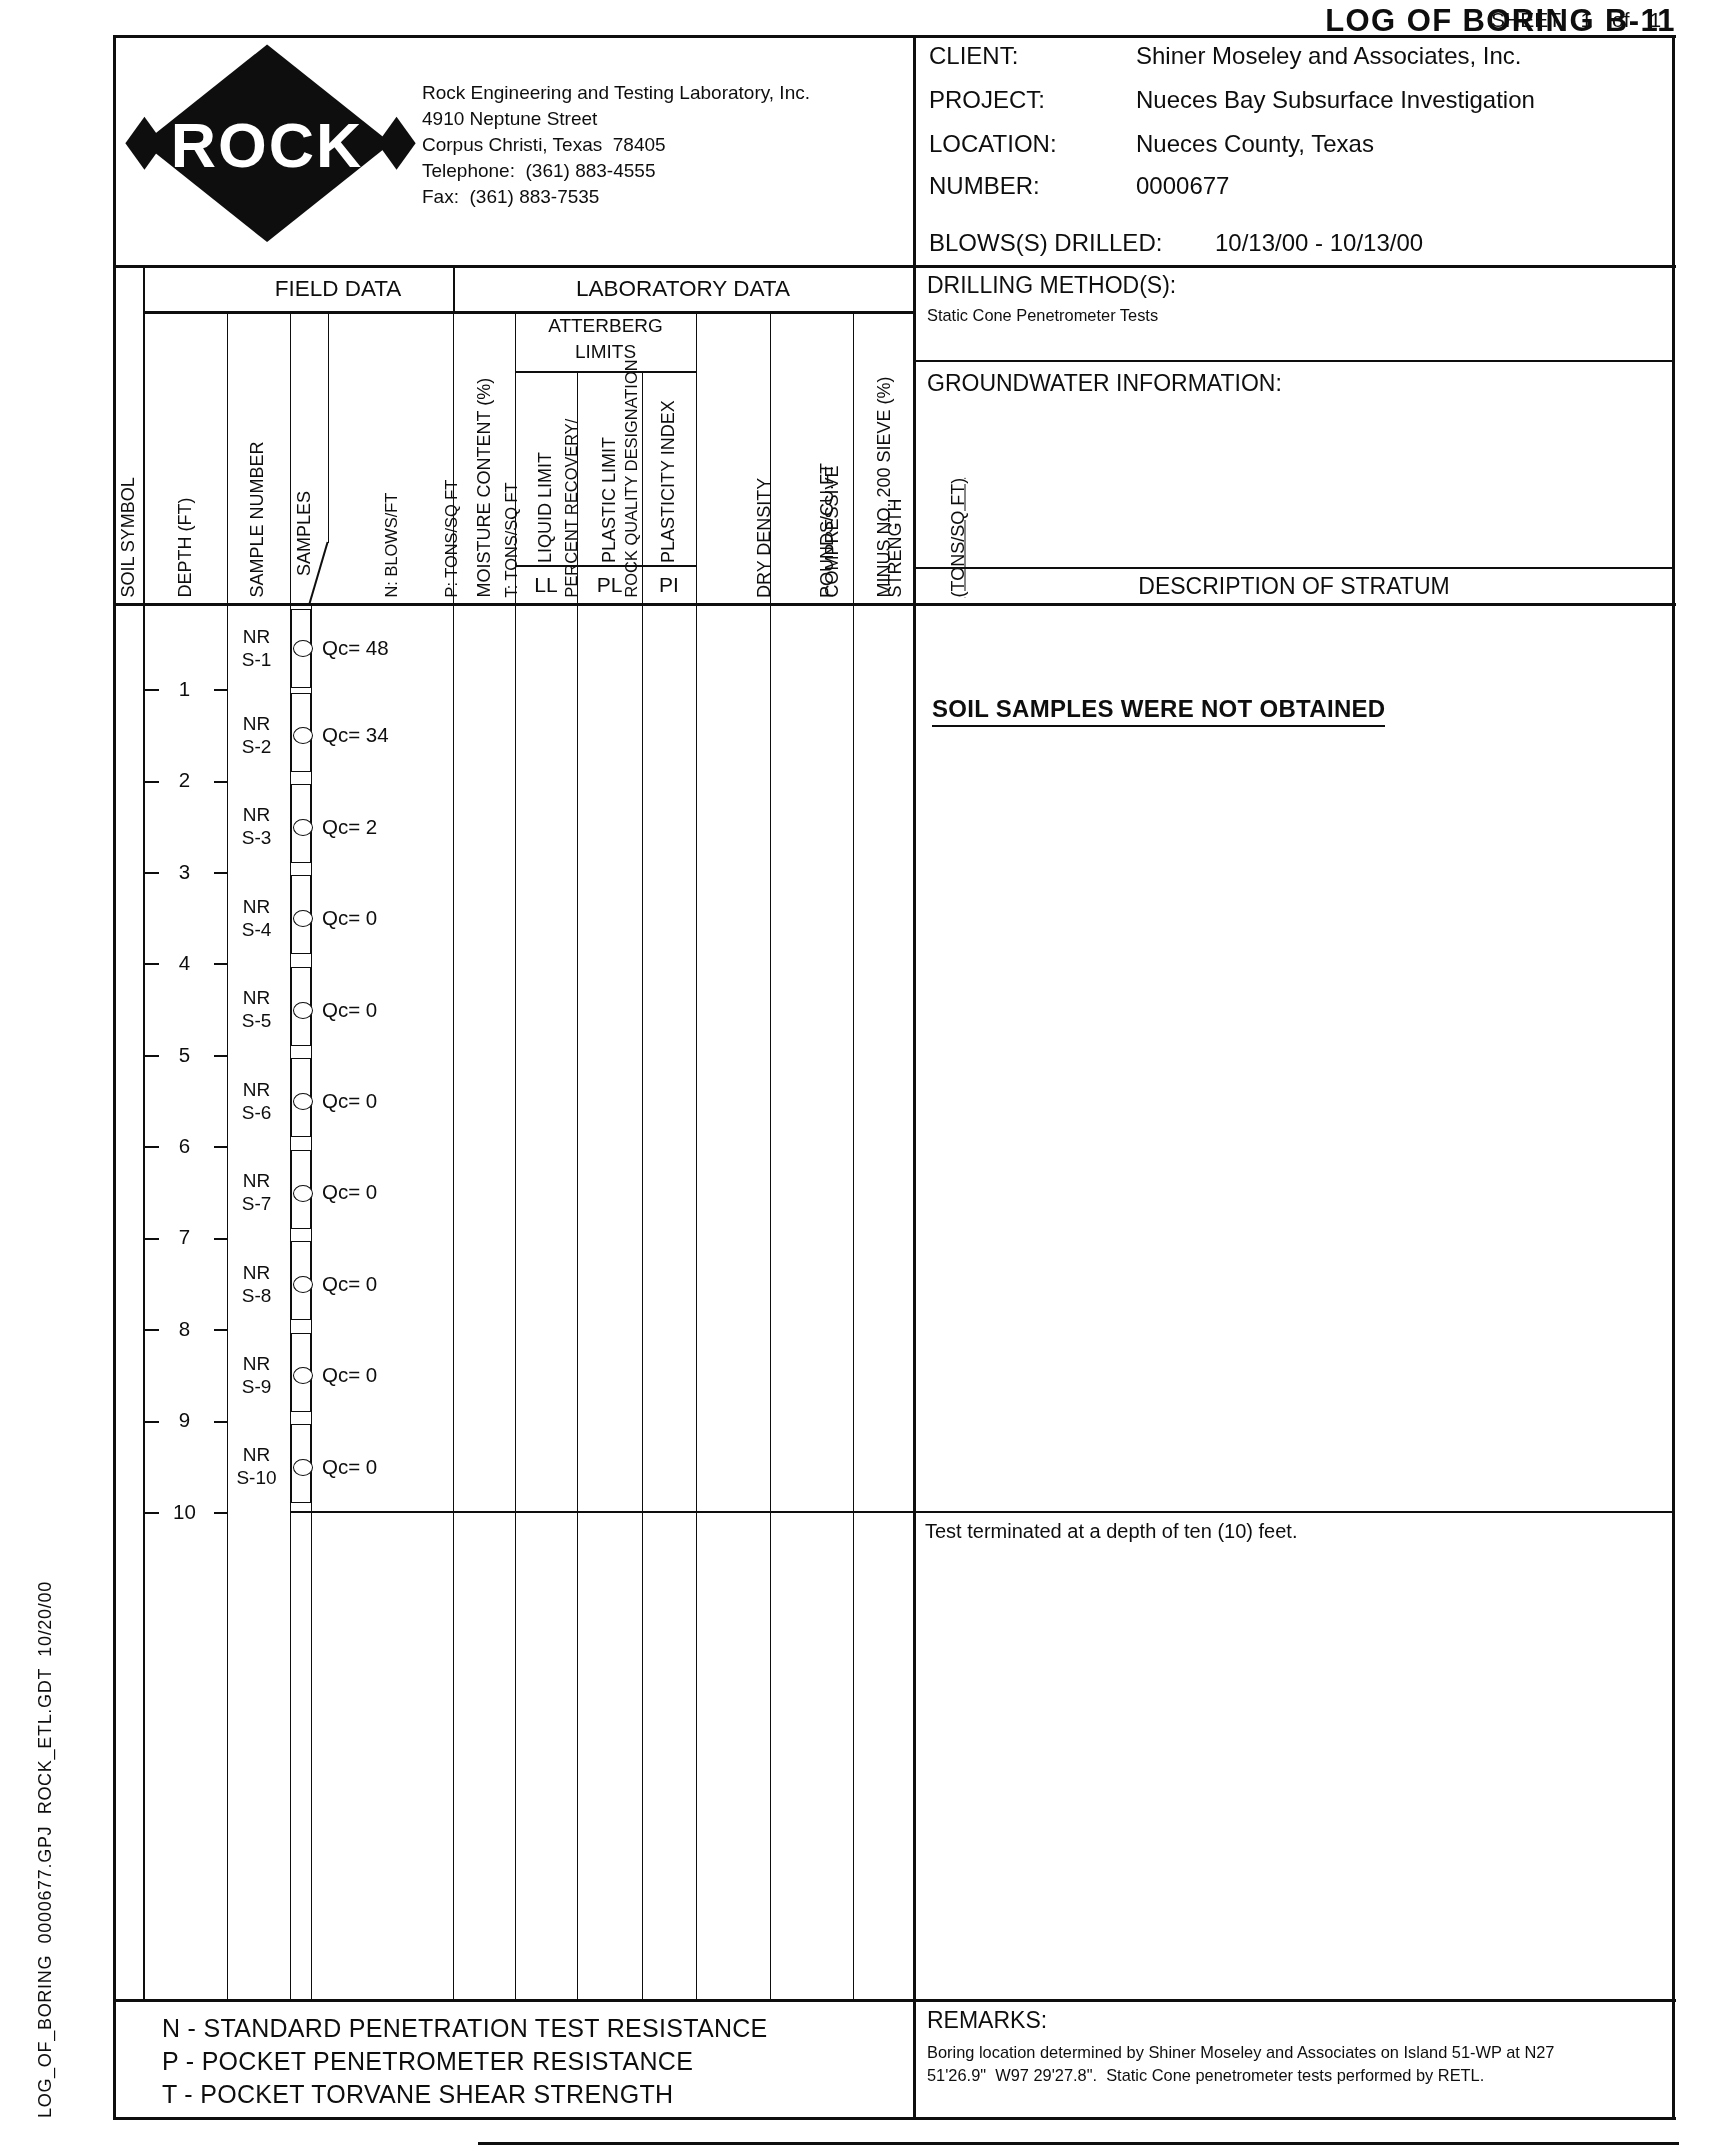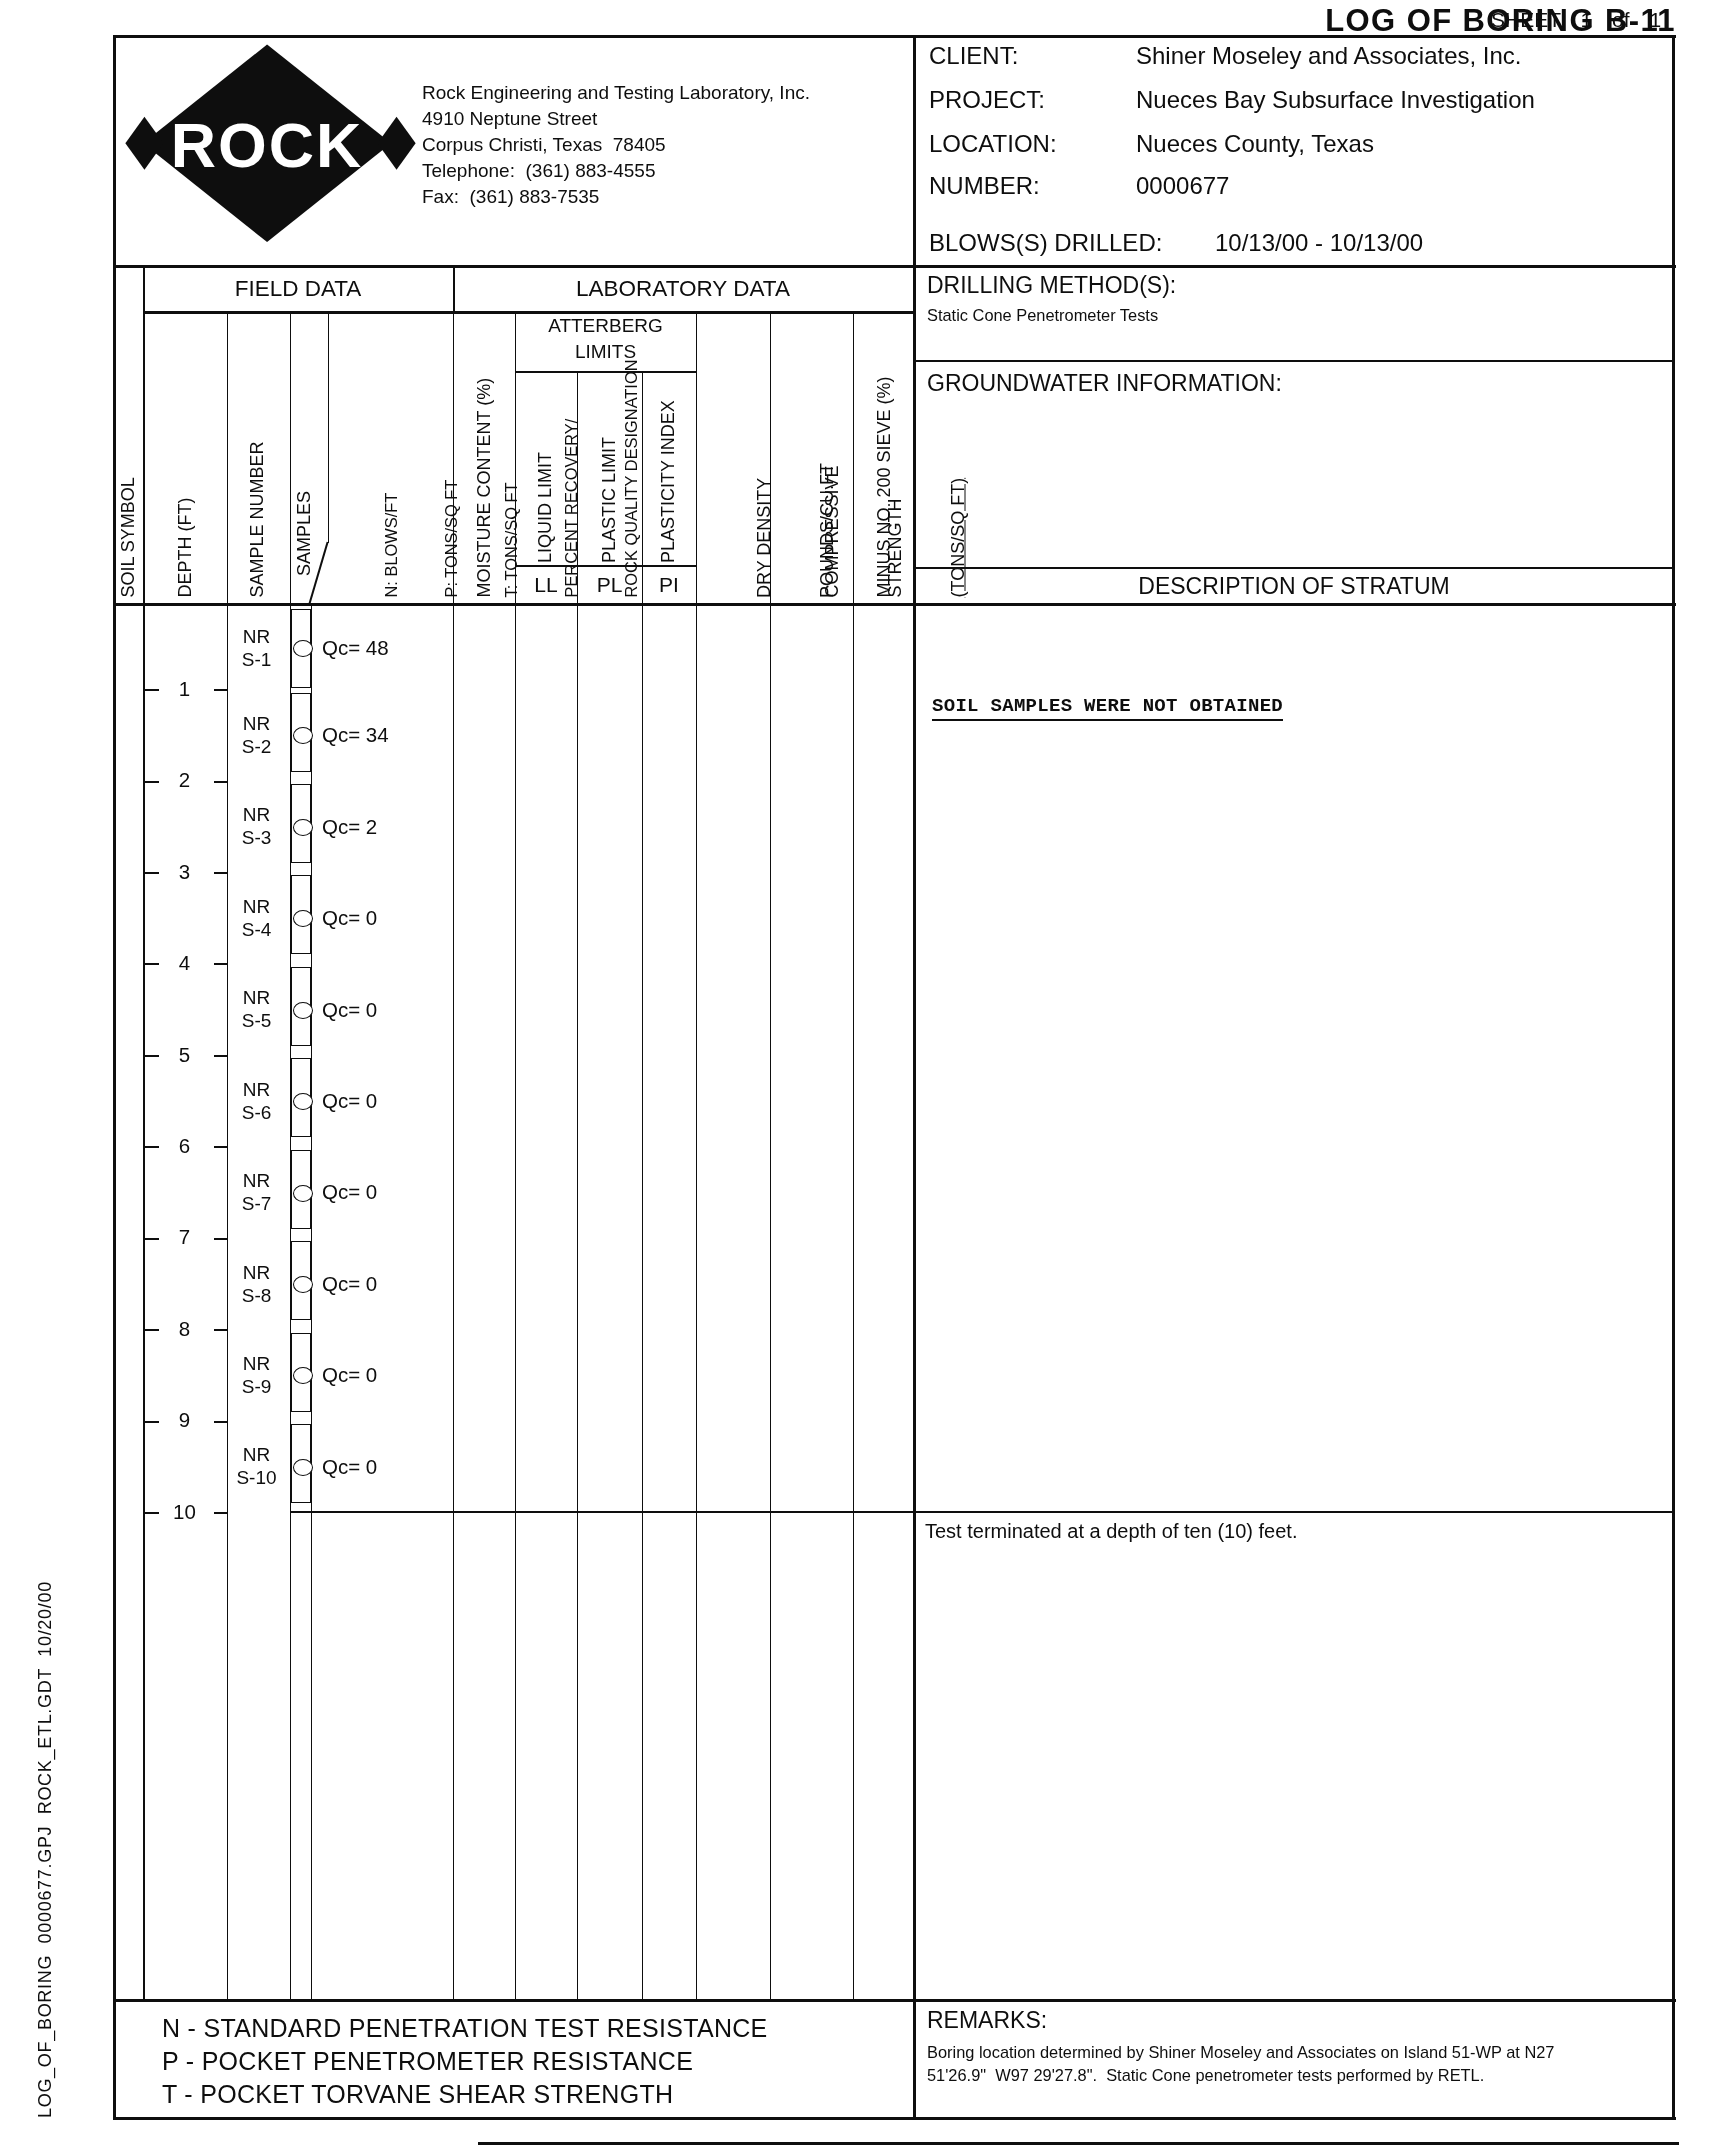--- a/index.html
+++ b/index.html
@@ -64,21 +64,21 @@
   <div class="t info-label" style="top:229px;">BLOWS(S) DRILLED:</div>
   <div class="t" style="left:1215px;top:229px;font-size:24px;">10/13/00 - 10/13/00</div>
 
   <div class="t panel-h" style="top:272px;">DRILLING METHOD(S):</div>
   <div class="t" style="left:927px;top:306px;font-size:16.4px;">Static Cone Penetrometer Tests</div>
   <div class="hl" style="left:913px;top:360px;width:762px;height:2px;"></div>
   <div class="t panel-h" style="top:370px;">GROUNDWATER INFORMATION:</div>
   <div class="hl" style="left:913px;top:567px;width:762px;height:2px;"></div>
   <div class="t ctr" style="left:913px;top:573px;width:762px;font-size:23px;">DESCRIPTION OF STRATUM</div>
 
-  <div class="t ctr" style="left:143px;top:276px;width:310px;font-size:22.5px;">FIELD DATA</div>
+  <div class="t ctr" style="left:143px;top:276px;width:310px;font-size:22.5px;padding-left:40px;">FIELD DATA</div>
   <div class="t ctr" style="left:453px;top:276px;width:460px;font-size:22.5px;">LABORATORY DATA</div>
   <div class="vl" style="left:453px;top:265px;width:2px;height:48px;"></div>
   <div class="hl" style="left:143px;top:311px;width:771px;height:2.7px;"></div>
   <div class="hl" style="left:113px;top:603px;width:1563px;height:3.4px;"></div>
 
   <div class="vl" style="left:143px;top:265px;width:2px;height:1737px;"></div>
   <div class="vl" style="left:227px;top:311px;width:1.4px;height:1691px;"></div>
   <div class="vl" style="left:290px;top:311px;width:1.4px;height:1691px;"></div>
   <div class="vl" style="left:328px;top:311px;width:1.4px;height:232px;"></div>
   <svg class="abs" width="27" height="66" viewBox="0 0 40 96" style="left:304px;top:540px;">
@@ -231,21 +231,21 @@
   <div class="t qc" style="top:1363px;">Qc= 0</div>
 
   <div class="samplebox" style="left:291px;top:1424px;"></div>
   <div class="samplecirc" style="left:293px;top:1459px;"></div>
   <div class="nrblock" style="top:1444px;">
     <div>NR</div>
     <div>S-10</div>
   </div>
   <div class="t qc" style="top:1455px;">Qc= 0</div>
 
-  <div class="t" style="left:932px;top:695px;font-size:19px;font-weight:bold;letter-spacing:0.3px;border-bottom:2.7px solid #0e0e0e;padding-bottom:2px;font-family:Liberation Mono, monospace;">SOIL SAMPLES WERE NOT OBTAINED</div>
+  <div class="t" style="left:932px;top:695px;font-size:24px;font-weight:bold;letter-spacing:0.3px;border-bottom:2.7px solid #0e0e0e;padding-bottom:2px;">SOIL SAMPLES WERE NOT OBTAINED</div>
 
   <div class="hl" style="left:290px;top:1511px;width:1383px;height:2px;"></div>
   <div class="t" style="left:925px;top:1520px;font-size:20px;">Test terminated at a depth of ten (10) feet.</div>
 
   <div class="hl" style="left:113px;top:1999px;width:1563px;height:2.7px;"></div>
   <div class="t legend-line" style="top:2014px;">N - STANDARD PENETRATION TEST RESISTANCE</div>
   <div class="t legend-line" style="top:2047px;">P - POCKET PENETROMETER RESISTANCE</div>
   <div class="t legend-line" style="top:2080px;">T - POCKET TORVANE SHEAR STRENGTH</div>
 
   <div class="t panel-h" style="top:2007px;">REMARKS:</div>

